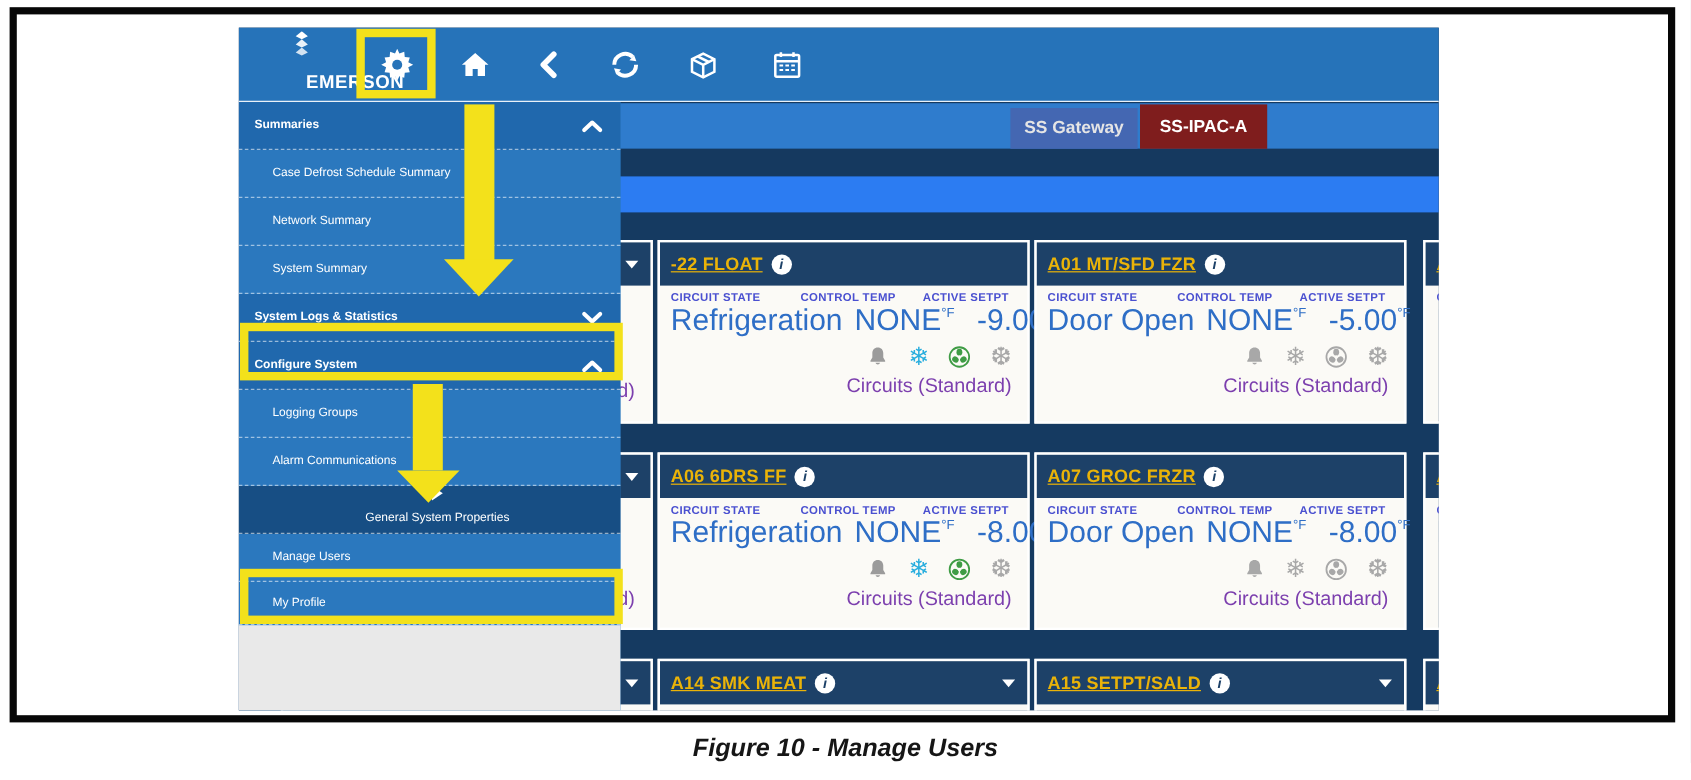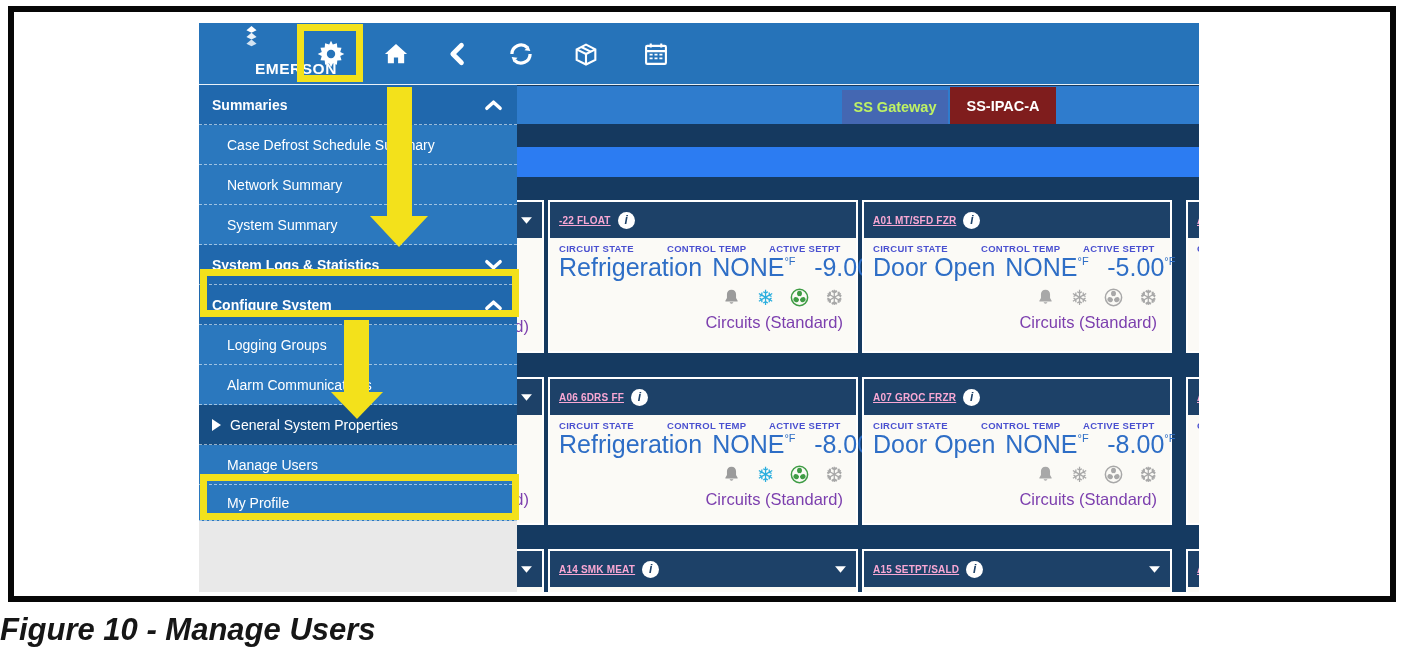--- a/index.html
+++ b/index.html
@@ -2,22 +2,22 @@
 <html><head>
 <meta charset="utf-8">
 <style>
   * { margin:0; padding:0; box-sizing:border-box; }
   body { background:#fff; font-family:"Liberation Sans", sans-serif; }
   .canvas { position:relative; width:1409px; height:650px; background:#fff; overflow:hidden; }
 
   
   .fig-frame { position:absolute; left:8px; top:6px; width:1388px; height:596px;
                border:6px solid #070707; background:#fff; }
-  .fig-caption { position:absolute; left:0; top:612px; width:1409px; 
-                 font-size:31px; font-style:italic; font-weight:bold; color:#161616; }
+  .fig-caption { position:absolute; left:0; top:612px; width:1409px; text-align:center;
+                 font-size:21px; font-style:italic; font-weight:bold; color:#161616; }
 
   
   .app { position:absolute; left:199px; top:23px; width:1000px; height:569px;
          overflow:hidden; background:#153a61; }
 
   
   .toolbar { position:absolute; left:0; top:0; width:100%; height:62px; background:#2673b9;
              border-bottom:1px solid rgba(255,255,255,.9); display:flex; align-items:center; z-index:3; }
   .brand { position:relative; width:96px; height:100%; }
   .brand-emblem { position:absolute; left:44px; top:3px; width:17px; height:22px; }
@@ -32,52 +32,52 @@
   .tb-package { position:absolute; left:372px; top:16px; }
   .tb-calendar { position:absolute; left:442px; top:16px; }
 
   
   .tabbar { position:absolute; left:0; top:63px; width:100%; height:38px; background:#2f7ccd; }
   .strip-navy { position:absolute; left:0; top:101px; width:100%; height:23px; background:#15395f; }
   .strip-blue { position:absolute; left:0; top:124px; width:100%; height:30px; background:#2c7cf2; }
 
   .tab { position:absolute; display:flex; align-items:center; justify-content:center;
          font-weight:bold; font-size:14.5px; cursor:pointer; }
-  .tab-inactive { left:643px; top:67px; width:106px; height:34px; background:#4467b2; color:#bef264; }
+  .tab-inactive { left:643px; top:67px; width:106px; height:34px; background:#4467b2; color:#e5e5e5; }
   .tab-active { left:751px; top:64px; width:106px; height:37px; background:#7f1d1d; color:#fff; }
 
   
   .card { position:absolute; width:310px; background:#fbfaf6; border:2px solid #fff; }
   .card-header { height:36px; background:#1d4168; display:flex; align-items:center; padding:0 9px; gap:7px; }
-  .card-title { color:#f9a8d4; font-size:10px; font-weight:bold; text-decoration:underline;
+  .card-title { color:#eab308; font-size:15px; font-weight:bold; text-decoration:underline;
                 letter-spacing:.2px; cursor:pointer; white-space:nowrap; }
   .info-icon { min-width:17px; height:17px; border-radius:50%; background:#fff; color:#1d4168;
                font-size:12px; font-weight:bold; font-style:italic; display:flex; align-items:center;
                justify-content:center; cursor:pointer; }
   .hdr-caret { margin-left:auto; width:13px; height:9px; cursor:pointer; }
   .card-body { padding:5px 9px 0 9px; }
   .grid3 { display:grid; grid-template-columns:1fr 92px 78px; column-gap:10px; align-items:baseline; }
   .lbl { font-size:9.5px; font-weight:bold; color:#4a50d0; letter-spacing:.3px; white-space:nowrap; }
   .val { font-size:25px; color:#2e6ec6; font-weight:500; line-height:1.1; white-space:nowrap; }
   .val sup { font-size:11px; vertical-align:11px; letter-spacing:0; }
   .icon-row { display:flex; justify-content:flex-end; align-items:center; gap:15px;
               margin-top:3px; padding-right:4px; height:26px; }
   .icon-row svg { width:21px; height:21px; }
   .flake { font-size:21px; line-height:1; }
   .flake.on { color:#2aaede; } .flake.off { color:#a8a8a8; }
   .card-footer { text-align:right; color:#7c3fae; font-size:16.5px; padding:2px 4px 7px 0; }
 
   
   .menu { position:absolute; left:0; top:62px; width:318px; height:507px; background:#2b78be;
           z-index:5; display:flex; flex-direction:column; }
-  .m-row { height:40px; display:flex; align-items:center; color:#fff; font-size:14px;
+  .m-row { height:40px; display:flex; align-items:center; color:#fff; font-size:10px;
            border-bottom:1px dashed rgba(255,255,255,.55); cursor:pointer; position:relative; }
   .m-head { background:#2068ad; font-weight:bold; padding-left:13px; }
   .m-item { padding-left:28px; background:#2b78be; }
-  .m-dark { background:#174e84; padding-left:13px; gap:9px; }
+  .m-dark { background:#174e84; padding-left:13px; gap:9px;flex-direction:column; }
   .m-chev { position:absolute; right:14px; width:19px; height:12px; }
   .m-arrow { width:0; height:0; border-top:6px solid transparent; border-bottom:6px solid transparent;
              border-left:9px solid #fff; }
   .m-fill { flex:1; background:#e9e9e9; border-bottom:none; }
   .m-last { height:36px; }
 
   
   .ann { position:absolute; z-index:50; }
   .hl-box { border:7px solid #f3e11b; background:transparent; }
   .arr-shaft { background:#f3e11b; }

